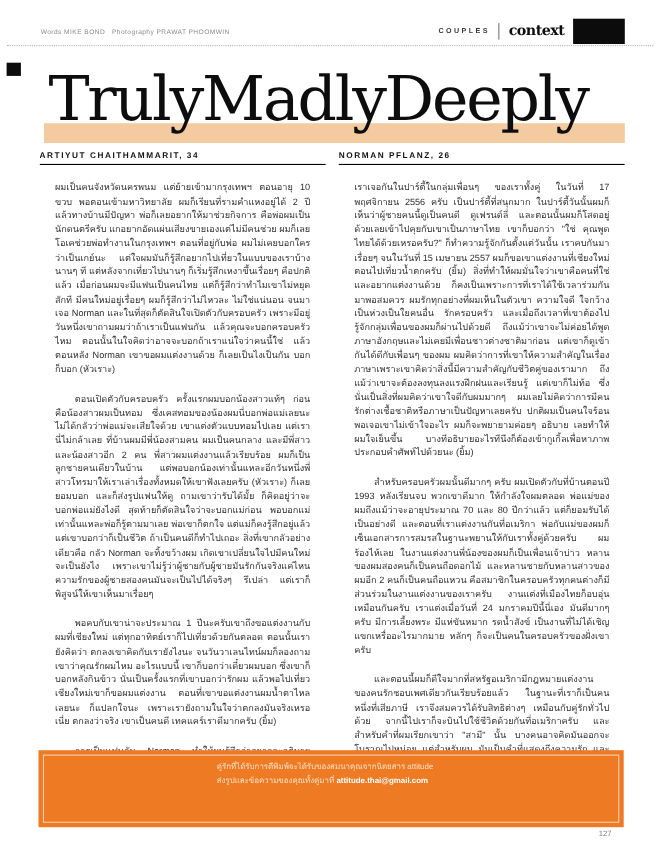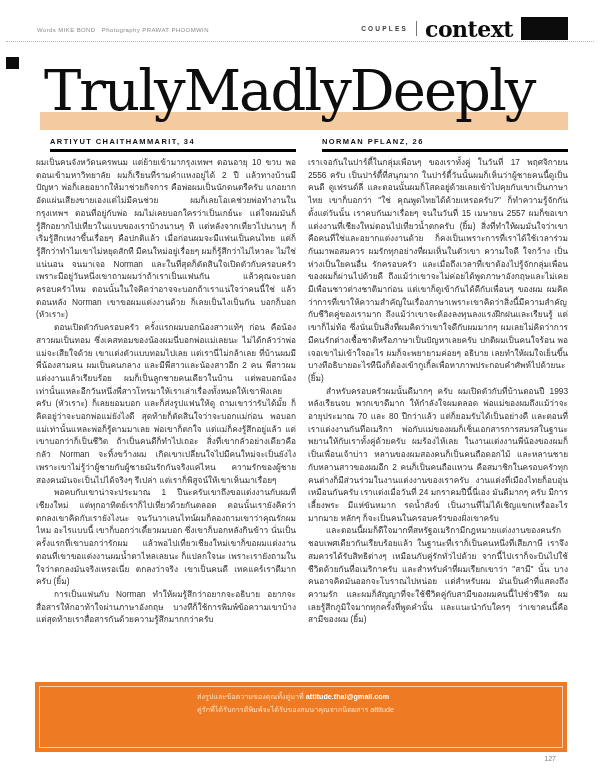--- a/index.html
+++ b/index.html
@@ -6,36 +6,36 @@
   body{width:600px;height:780px;background:#ffffff;position:relative;overflow:hidden;
        font-family:"Liberation Sans",sans-serif;-webkit-font-smoothing:antialiased;}
   .page{position:absolute;inset:0;background:#fff;}
 
   
   .credits{position:absolute;left:37px;top:27px;font-size:6px;letter-spacing:.4px;color:#8a8a8a;white-space:pre;}
   .top-rule{position:absolute;left:6px;top:41px;width:588px;border-top:1px dotted #b3b3b3;}
   .masthead{position:absolute;top:17px;right:32px;display:flex;align-items:center;}
   .couples{font-size:6.5px;letter-spacing:2.2px;color:#3a3a3a;font-weight:600;}
   .mast-div{width:1px;height:15px;background:#777;margin:0 8px;}
-  .context{font-family:"DejaVu Serif",serif;font-weight:bold;font-size:22px;color:#0c0c0c;letter-spacing:-.5px;line-height:1;margin-right:8px;}
+  .context{font-family:"DejaVu Serif",serif;font-weight:bold;font-size:13px;color:#0c0c0c;letter-spacing:-.5px;line-height:1;margin-right:8px;}
   .corner-box{width:47px;height:23px;background:#0c0c0c;}
 
   
   .kicker-mark{position:absolute;left:6px;top:57px;width:13px;height:12px;background:#0c0c0c;}
   .title-band{position:absolute;left:40px;top:112px;width:528px;height:18px;background:var(--band,#f4cba0);}
   .article-title{position:absolute;left:44px;top:62px;width:540px;z-index:2;
        font-family:"DejaVu Serif",serif;font-weight:normal;font-size:56px;line-height:1.02;
        letter-spacing:-2px;color:#0d0d0d;white-space:nowrap;}
 
   
   .columns{position:absolute;left:36px;top:137px;width:532px;height:548px;display:flex;gap:12px;overflow:hidden;}
   .col{width:260px;}
   .col-heading{font-size:7.5px;font-weight:bold;letter-spacing:1.4px;color:#141414;
-       padding-bottom:3px;border-bottom:3px solid #000000;margin-bottom:4px;margin-left:14px;}
-  .body-text p{margin:0;font-size:8.3px;line-height:12.7px;text-align:justify;color:#2d2d2d;}
+       padding-bottom:3px;border-bottom:1px solid #000000;margin-bottom:4px;}
+  .body-text p{margin:14px;font-size:8.3px;line-height:12.7px;text-align:justify;color:#2d2d2d;}
   .body-text p + p{text-indent:18px;}
 
   
   .promo{position:absolute;left:35px;top:682px;width:532px;height:70px;background:var(--accent,#ee7a23);}
   .promo-border{position:absolute;inset:4px;border:1px solid rgba(255,255,255,.65);pointer-events:none;}
   .spa-logo{position:absolute;left:35px;top:12px;width:75px;height:41px;background:#fff;
        display:flex;flex-direction:column;align-items:center;justify-content:center;}
   .spa-row{display:flex;align-items:center;gap:5px;}
   .so-glyph{font-family:"DejaVu Serif",serif;font-style:italic;font-weight:bold;font-size:22px;line-height:1;color:#8f9193;}
   .spa-div{width:2px;height:18px;background:#aecbdc;}
@@ -82,20 +82,20 @@
           <p>เราเจอกันในปาร์ตี้ในกลุ่มเพื่อนๆ ของเราทั้งคู่ ในวันที่ 17 พฤศจิกายน 2556 ครับ เป็นปาร์ตี้ที่สนุกมาก ในปาร์ตี้วันนั้นผมก็เห็นว่าผู้ชายคนนี้ดูเป็นคนดี ดูเฟรนด์ลี่ และตอนนั้นผมก็โสดอยู่ด้วยเลยเข้าไปคุยกับเขาเป็นภาษาไทย เขาก็บอกว่า "ใช่ คุณพูดไทยได้ด้วยเหรอครับ?" ก็ทำความรู้จักกันตั้งแต่วันนั้น เราคบกันมาเรื่อยๆ จนในวันที่ 15 เมษายน 2557 ผมก็ขอเขาแต่งงานที่เชียงใหม่ตอนไปเที่ยวน้ำตกครับ (ยิ้ม) สิ่งที่ทำให้ผมมั่นใจว่าเขาคือคนที่ใช่และอยากแต่งงานด้วย ก็คงเป็นเพราะการที่เราได้ใช้เวลาร่วมกันมาพอสมควร ผมรักทุกอย่างที่ผมเห็นในตัวเขา ความใจดี ใจกว้าง เป็นห่วงเป็นใยคนอื่น รักครอบครัว และเมื่อถึงเวลาที่เขาต้องไปรู้จักกลุ่มเพื่อนของผมก็ผ่านไปด้วยดี ถึงแม้ว่าเขาจะไม่ค่อยได้พูดภาษาอังกฤษและไม่เคยมีเพื่อนชาวต่างชาติมาก่อน แต่เขาก็ดูเข้ากันได้ดีกับเพื่อนๆ ของผม ผมคิดว่าการที่เขาให้ความสำคัญในเรื่องภาษาเพราะเขาคิดว่าสิ่งนี้มีความสำคัญกับชีวิตคู่ของเรามาก ถึงแม้ว่าเขาจะต้องลงทุนลงแรงฝึกฝนและเรียนรู้ แต่เขาก็ไม่ท้อ ซึ่งนั่นเป็นสิ่งที่ผมคิดว่าเขาใจดีกับผมมากๆ ผมเลยไม่คิดว่าการมีคนรักต่างเชื้อชาติหรือภาษาเป็นปัญหาเลยครับ ปกติผมเป็นคนใจร้อน พอเจอเขาไม่เข้าใจอะไร ผมก็จะพยายามค่อยๆ อธิบาย เลยทำให้ผมใจเย็นขึ้น บางทีอธิบายอะไรทีนึงก็ต้องเข้ากูเกิ้ลเพื่อหาภาพประกอบคำศัพท์ไปด้วยนะ (ยิ้ม)</p>
           <p>สำหรับครอบครัวผมนั้นดีมากๆ ครับ ผมเปิดตัวกับที่บ้านตอนปี 1993 หลังเรียนจบ พวกเขาดีมาก ให้กำลังใจผมตลอด พ่อแม่ของผมถึงแม้ว่าจะอายุประมาณ 70 และ 80 ปีกว่าแล้ว แต่ก็ยอมรับได้เป็นอย่างดี และตอนที่เราแต่งงานกันที่อเมริกา พ่อกับแม่ของผมก็เซ็นเอกสารการสมรสในฐานะพยานให้กับเราทั้งคู่ด้วยครับ ผมร้องไห้เลย ในงานแต่งงานพี่น้องของผมก็เป็นเพื่อนเจ้าบ่าว หลานของผมสองคนก็เป็นคนถือดอกไม้ และหลานชายกับหลานสาวของผมอีก 2 คนก็เป็นคนถือแหวน คือสมาชิกในครอบครัวทุกคนต่างก็มีส่วนร่วมในงานแต่งงานของเราครับ งานแต่งที่เมืองไทยก็อบอุ่นเหมือนกันครับ เราแต่งเมื่อวันที่ 24 มกราคมปีนี้นี่เอง มันดีมากๆ ครับ มีการเลี้ยงพระ มีแห่ขันหมาก รดน้ำสังข์ เป็นงานที่ไม่ได้เชิญแขกเหรื่ออะไรมากมาย หลักๆ ก็จะเป็นคนในครอบครัวของฝั่งเขาครับ</p>
           <p>และตอนนี้ผมก็ดีใจมากที่สหรัฐอเมริกามีกฎหมายแต่งงานของคนรักชอบเพศเดียวกันเรียบร้อยแล้ว ในฐานะที่เราก็เป็นคนหนึ่งที่เสียภาษี เราจึงสมควรได้รับสิทธิต่างๆ เหมือนกับคู่รักทั่วไปด้วย จากนี้ไปเราก็จะบินไปใช้ชีวิตด้วยกันที่อเมริกาครับ และสำหรับคำที่ผมเรียกเขาว่า "สามี" นั้น บางคนอาจคิดมันออกจะโบราณไปหน่อย แต่สำหรับผม มันเป็นคำที่แสดงถึงความรัก และผมก็สัญญาที่จะใช้ชีวิตคู่กับสามีของผมคนนี้ไปชั่วชีวิต ผมเลยรู้สึกภูมิใจมากทุกครั้งที่พูดคำนั้น และแนะนำกับใครๆ ว่าเขาคนนี้คือสามีของผม (ยิ้ม)</p>
         </div>
     </div>
   </div>
 
   <div class="promo">
     <div class="promo-border"></div>
     <div class="promo-lines">
+        <p><span>คู่รักที่ได้รับการตีพิมพ์จะได้รับของสมนาคุณจากนิตยสาร attitude</span></p>
         <p><span>ส่งรูปและข้อความของคุณทั้งคู่มาที่ </span><span class="b">attitude.thai@gmail.com</span></p>
-        <p><span>คู่รักที่ได้รับการตีพิมพ์จะได้รับของสมนาคุณจากนิตยสาร attitude</span></p>
       </div>
   </div>
 
   <div class="page-number">127</div>
 
 </div>
 
 </body></html>

